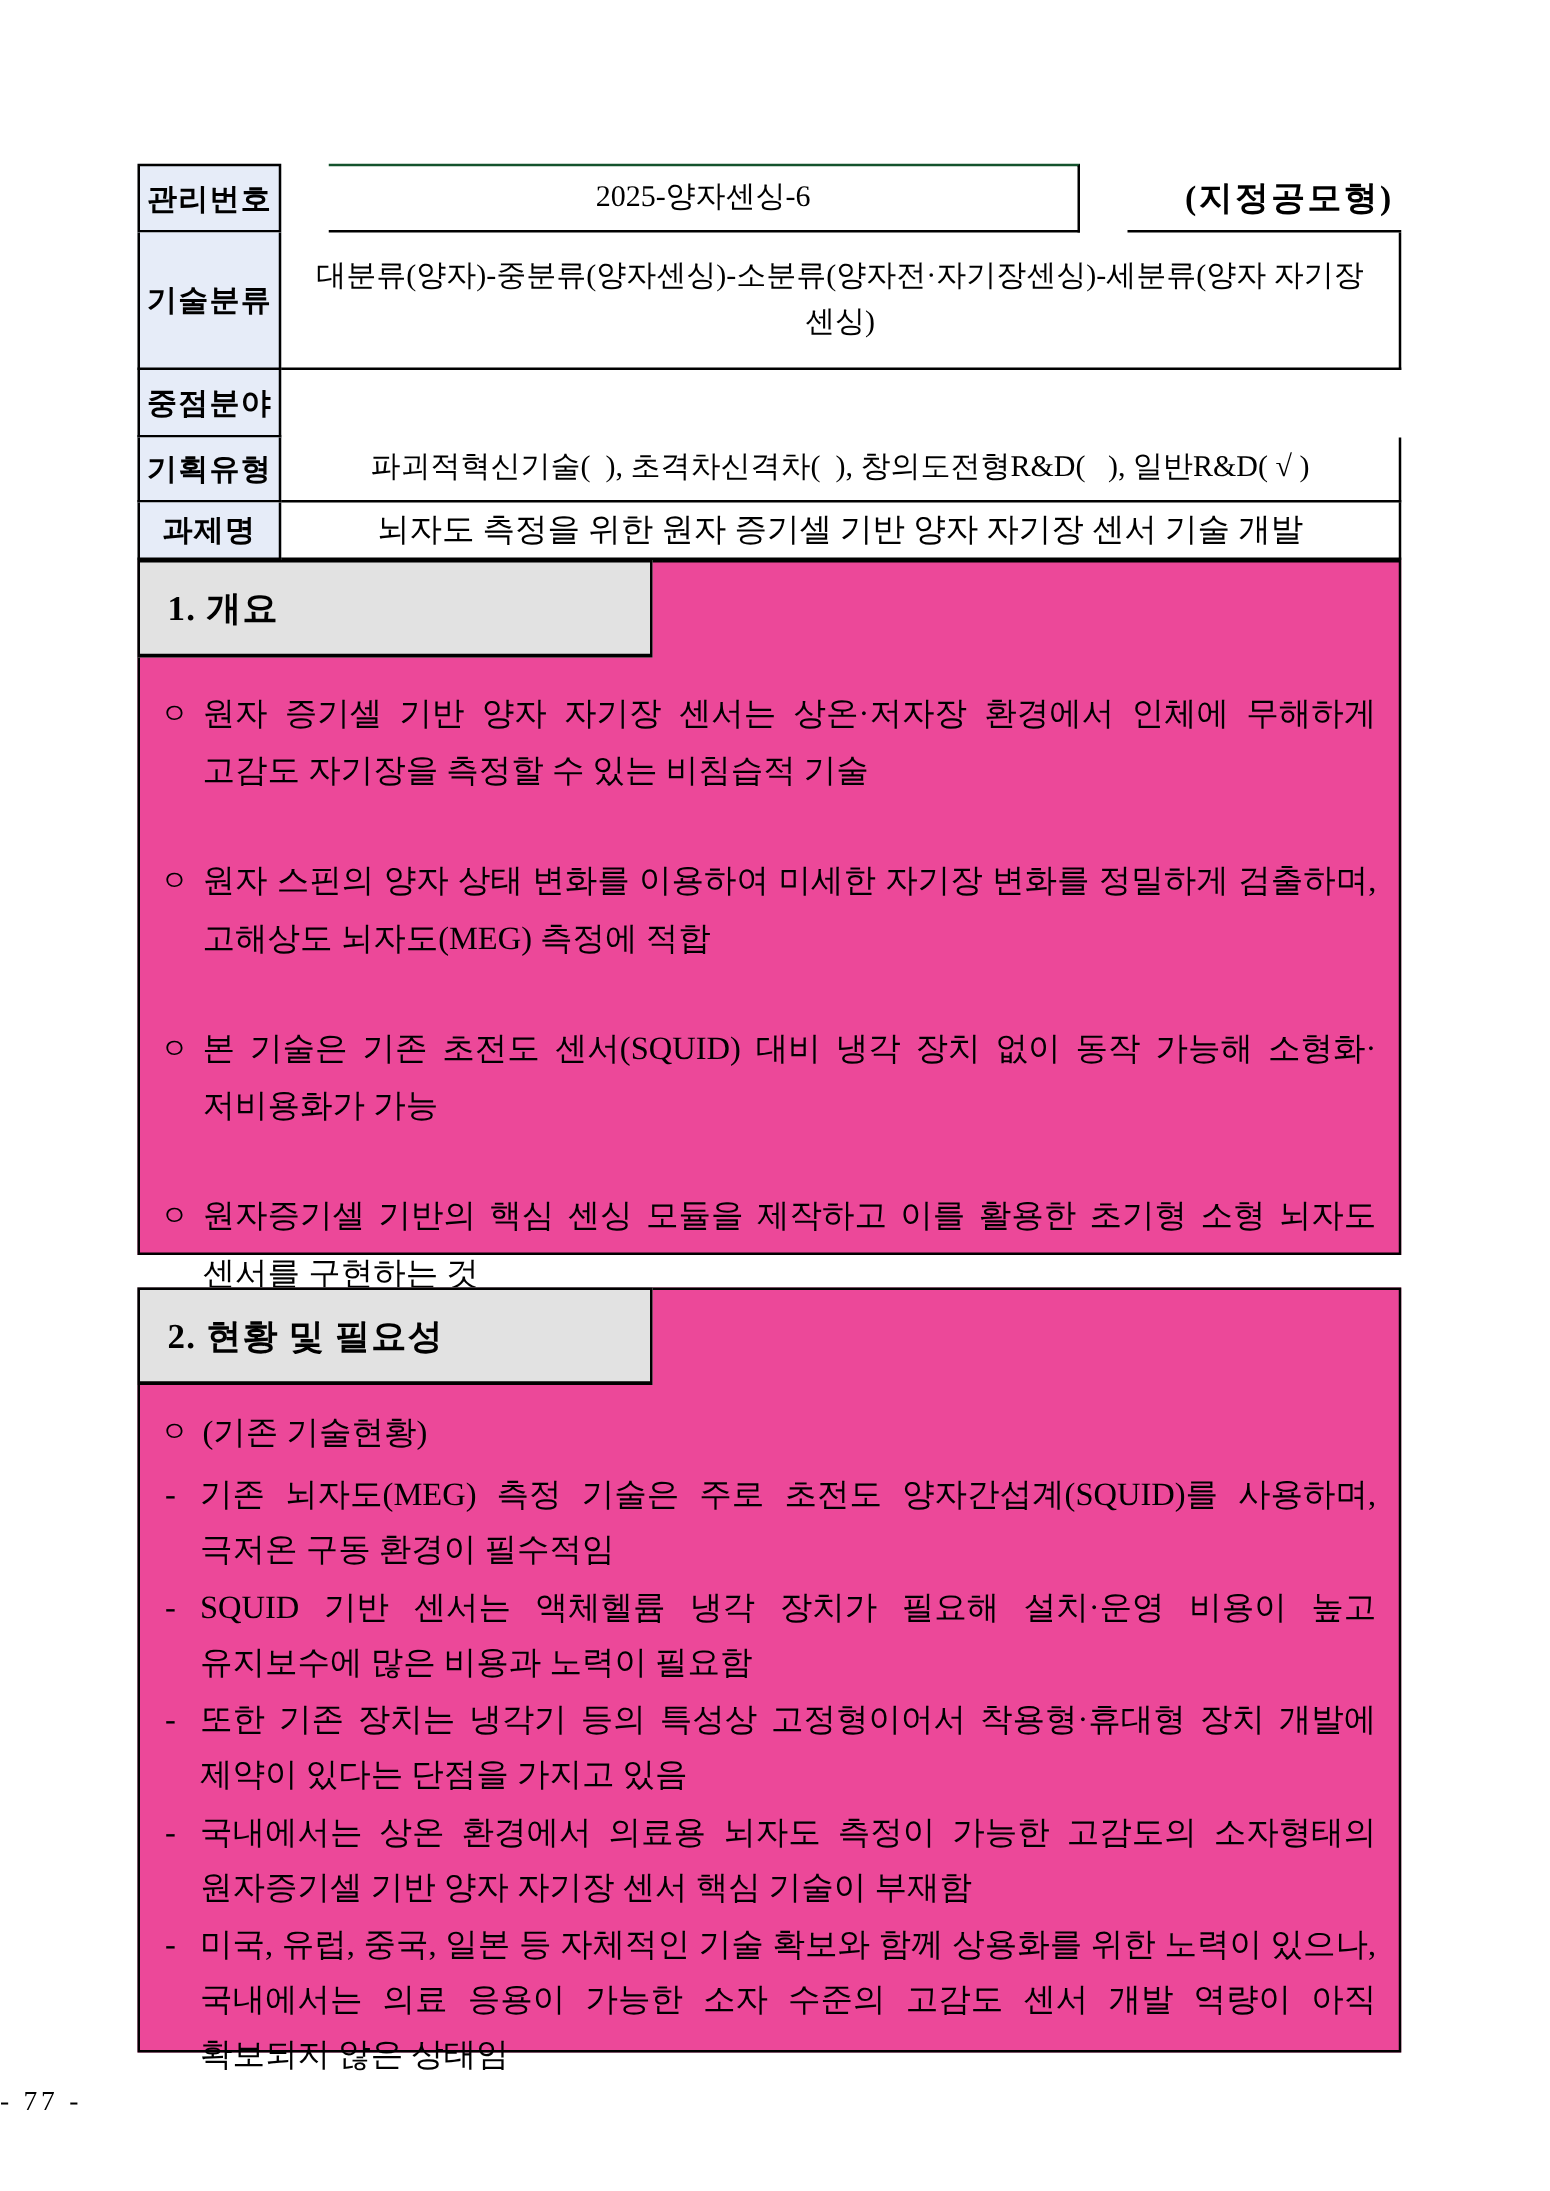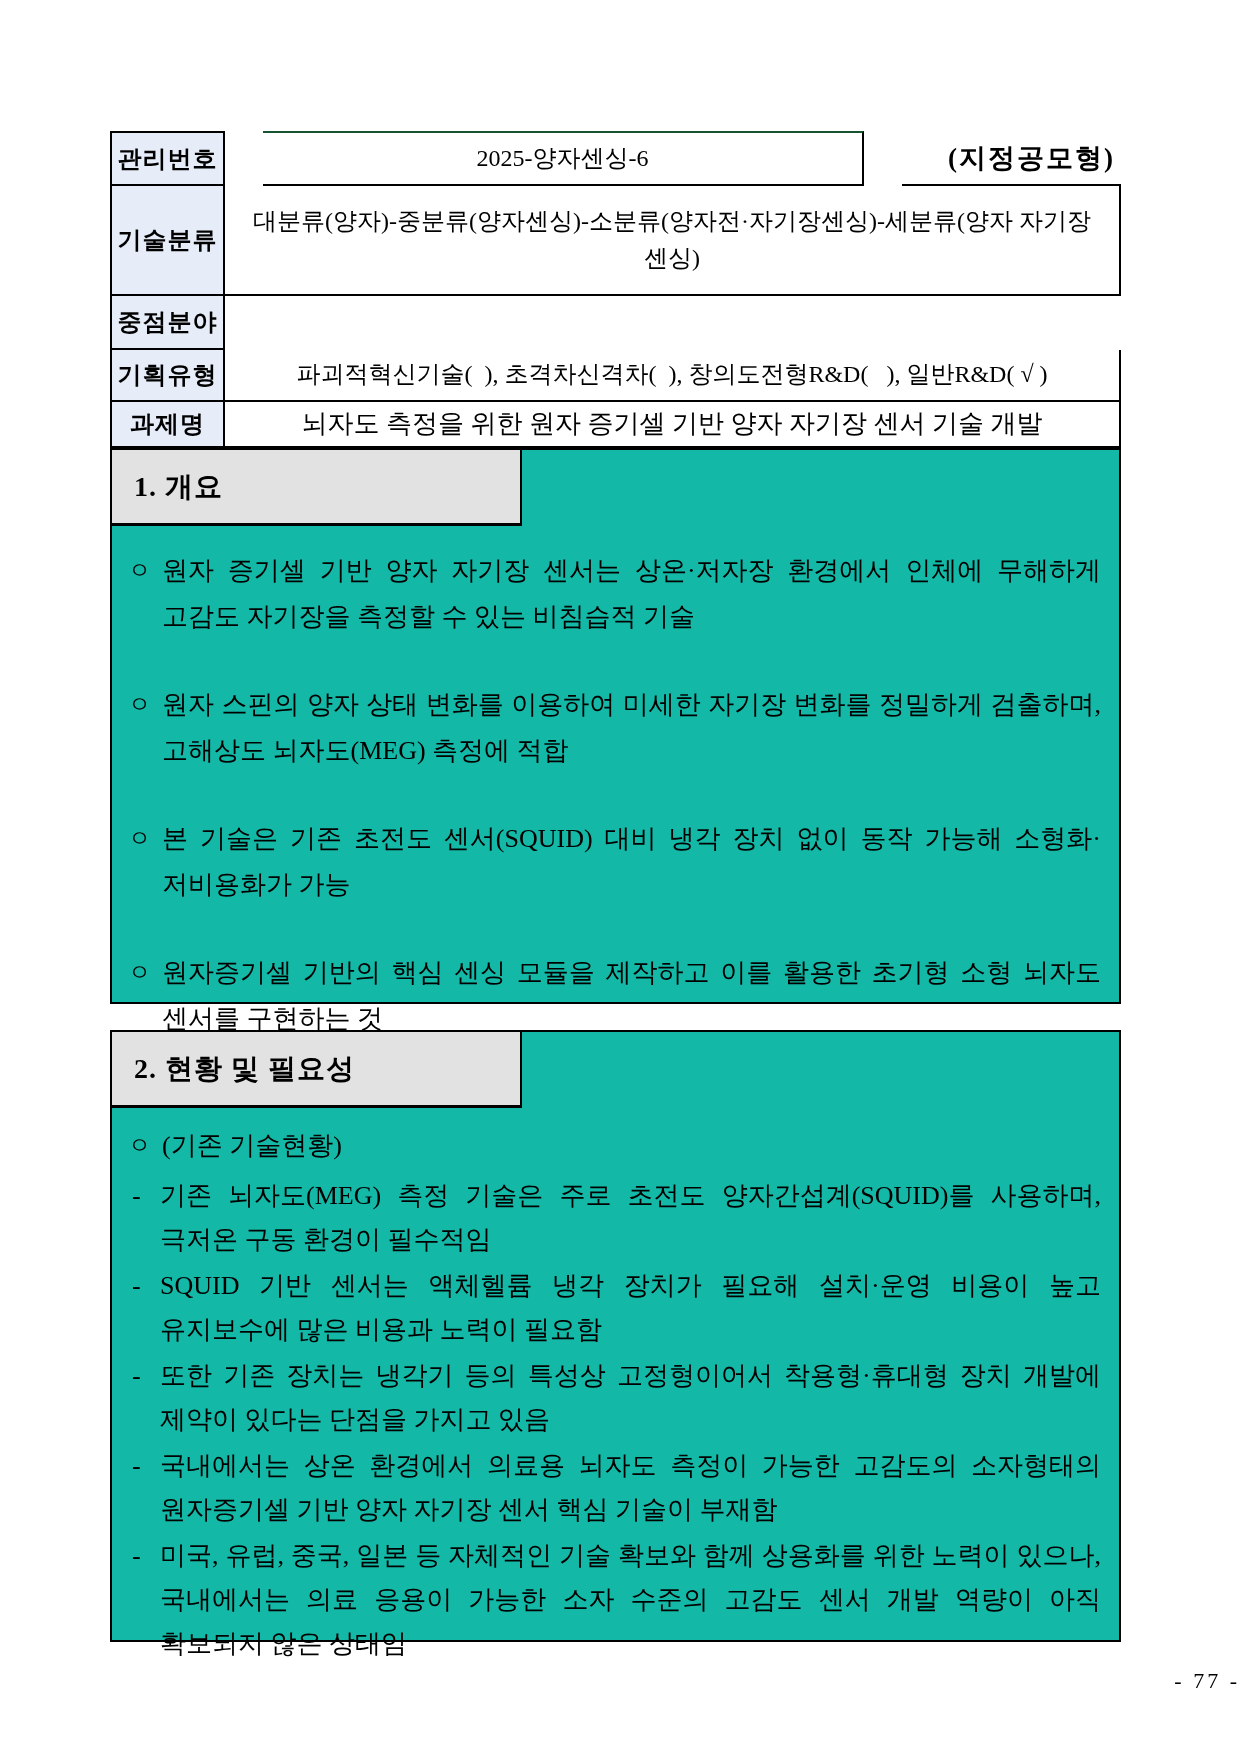--- a/index.html
+++ b/index.html
@@ -28,21 +28,21 @@
   
   .rx .lbl { border-left:2px solid #000; border-right:2px solid #000; border-bottom:2px solid #000; }
   .rx .val { border-right:2px solid #000; border-bottom:2px solid #000; padding:0 10px; }
   .r2 { height:110px; }
   .r3 { height:54px; }
   .r4 { height:52px; }
   .r5 { height:46px; }
   .task { font-weight:normal; font-size:26px; text-align:justify; text-align-last:justify; padding:0 12px; }
 
   
-  .section { position:absolute; left:110px; width:1011px; box-sizing:border-box; border:2px solid #000; background:#14b8a6; }
+  .section { position:absolute; left:110px; width:1011px; box-sizing:border-box; border:2px solid #000; background:#ec4899; }
   .sec1 { top:448px; height:556px; }
   .sec2 { top:1030px; height:612px; }
   .sec-header {
     box-sizing:border-box; width:412px; height:78px; margin:-2px 0 0 -2px;
     background:#e2e2e2; border:2px solid #000; border-bottom-width:3px;
     display:flex; align-items:center; padding-left:22px;
     font-weight:bold; font-size:28px; letter-spacing:1px;
   }
   .sec-body { padding:0 14px 0 0; }
   .sec1 .sec-body { padding-top:22px; }
@@ -53,21 +53,21 @@
   .sec1 .para { margin-bottom:42px; }
   .sec1 .para:last-child { margin-bottom:0; }
   .bullet { position:absolute; left:16px; top:0; font-size:23px; }
 
   .sec2 .para { line-height:44px; margin-bottom:2px; }
   .para.lead { padding-left:50px; margin-bottom:6px; }
   .para.dash { padding-left:48px; }
   .para.dash .bullet { left:20px; font-size:26px; }
 
   
-  .footer { position:absolute; left:0; top:1668px; width:100%; text-align:right;
+  .footer { position:absolute; left:0; top:1668px; width:100%; text-align:left;
             font-size:22px; letter-spacing:3px; }
 </style>
 </head>
 <body>
 
 <div class="page">
 
   <div class="doc-table">
     <div class="trow r1">
       <div class="cell lbl">관리번호</div>

